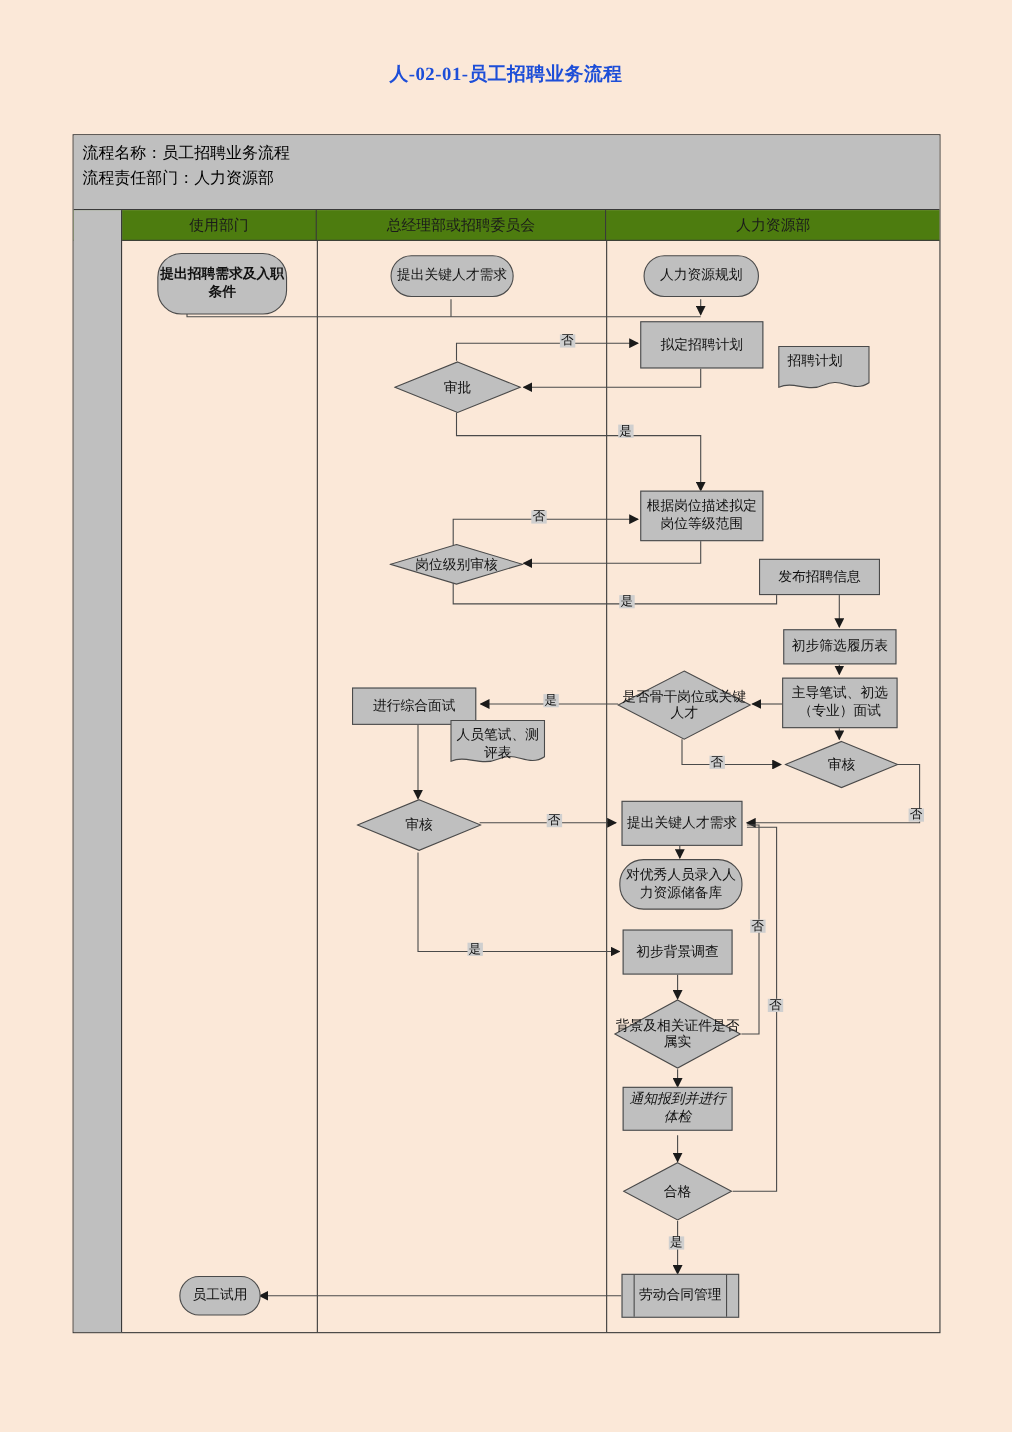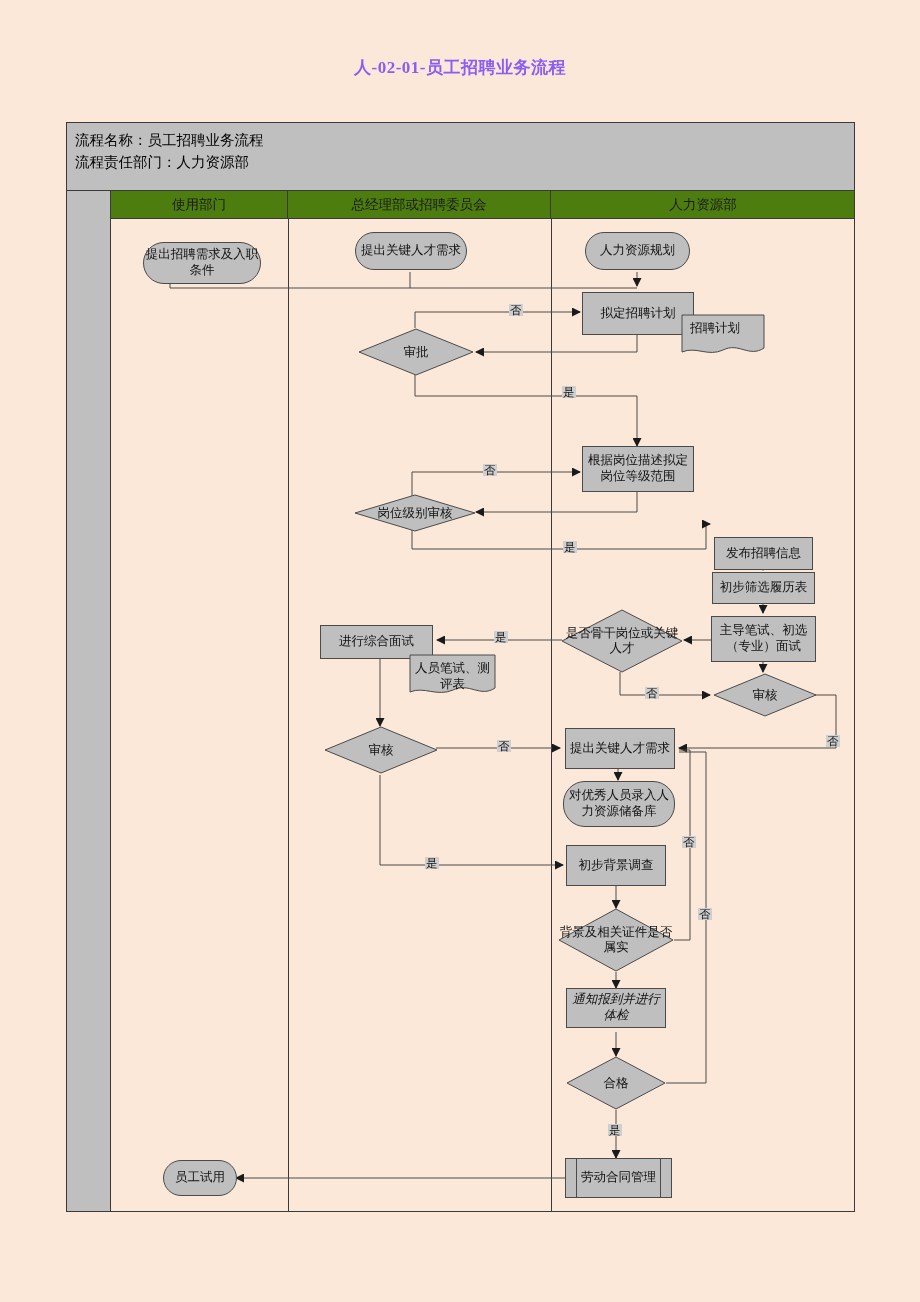--- a/index.html
+++ b/index.html
@@ -6,21 +6,21 @@
   body{
     width:920px;height:1302px;
     background:#fbe8d8;
     font-family:"Liberation Serif","DejaVu Serif",serif;
     overflow:hidden;
     position:relative;
   }
   #doc-title{
     position:absolute;left:0;top:56px;width:920px;
     text-align:center;
-    font-size:17px;font-weight:bold;color:#8b5cf6;
+    font-size:17px;font-weight:bold;color:#1d4ed8;
     letter-spacing:0.5px;
   }
   
   #frame{
     position:absolute;left:66px;top:122px;
     width:789px;height:1090px;
     border:1px solid #3a3a3a;
     box-sizing:border-box;
   }
   #header-band{
@@ -170,37 +170,37 @@
     <path d="M616,972 L616,988" marker-end="url(#ah)"></path>
 
     <path d="M616,1032 L616,1056" marker-end="url(#ah)"></path>
 
     <path d="M616,1110 L616,1158" marker-end="url(#ah)"></path>
 
     <path d="M565,1178 L236,1178" marker-end="url(#ah)"></path>
   </g>
 </svg>
 
-<div class="node term" style="left:143px;top:242px;width:118px;height:42px;">
+<div class="node term" style="left:143px;top:230px;width:118px;height:56px;font-weight:bold;">
   <span>提出招聘需求及入职条件</span>
 </div>
 
 <div class="node term" style="left:355px;top:232px;width:112px;height:38px;">
   <span>提出关键人才需求</span>
 </div>
 
 <div class="node term" style="left:585px;top:232px;width:105px;height:38px;">
   <span>人力资源规划</span>
 </div>
 
 <div class="node proc" style="left:582px;top:292px;width:112px;height:43px;">
   <span>拟定招聘计划</span>
 </div>
 
-<div class="docsh" style="left:681px;top:314px;width:68px;height:44px;">
+<div class="docsh" style="left:707px;top:314px;width:68px;height:44px;">
   <svg width="84" height="44" viewBox="0 0 84 44">
     <path d="M1,1 H83 V34 C68,44 58,28 42,36 C27,43 15,32 1,38 Z" fill="#bfbfbf" stroke="#4a4a4a" stroke-width="1"></path>
   </svg>
   <span>招聘计划</span>
 </div>
 
 <div class="diamond" style="left:358px;top:328px;width:116px;height:48px;">
   <svg width="116" height="48" viewBox="0 0 116 48">
     <path d="M58,1 L115,24 L58,47 L1,24 Z" fill="#bfbfbf" stroke="#4a4a4a" stroke-width="1"></path>
   </svg>
@@ -211,21 +211,21 @@
   <span>根据岗位描述拟定岗位等级范围</span>
 </div>
 
 <div class="diamond" style="left:354px;top:494px;width:122px;height:38px;">
   <svg width="122" height="38" viewBox="0 0 122 38">
     <path d="M61,1 L121,19 L61,37 L1,19 Z" fill="#bfbfbf" stroke="#4a4a4a" stroke-width="1"></path>
   </svg>
   <span>岗位级别审核</span>
 </div>
 
-<div class="node proc" style="left:714px;top:508px;width:99px;height:33px;margin-top:29px;">
+<div class="node proc" style="left:690px;top:508px;width:110px;height:33px;">
   <span>发布招聘信息</span>
 </div>
 
 <div class="node proc" style="left:712px;top:572px;width:103px;height:32px;">
   <span>初步筛选履历表</span>
 </div>
 
 <div class="node proc" style="left:711px;top:616px;width:105px;height:46px;">
   <span>主导笔试、初选（专业）面试</span>
 </div>

